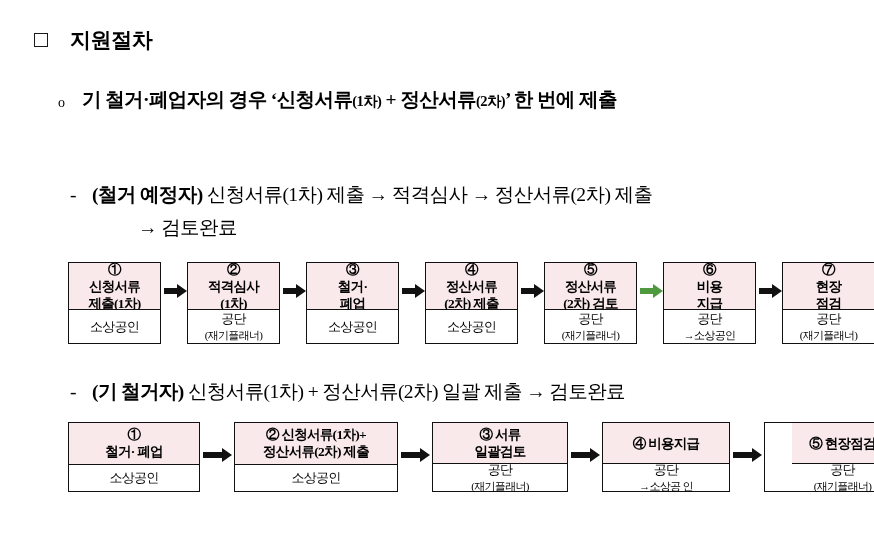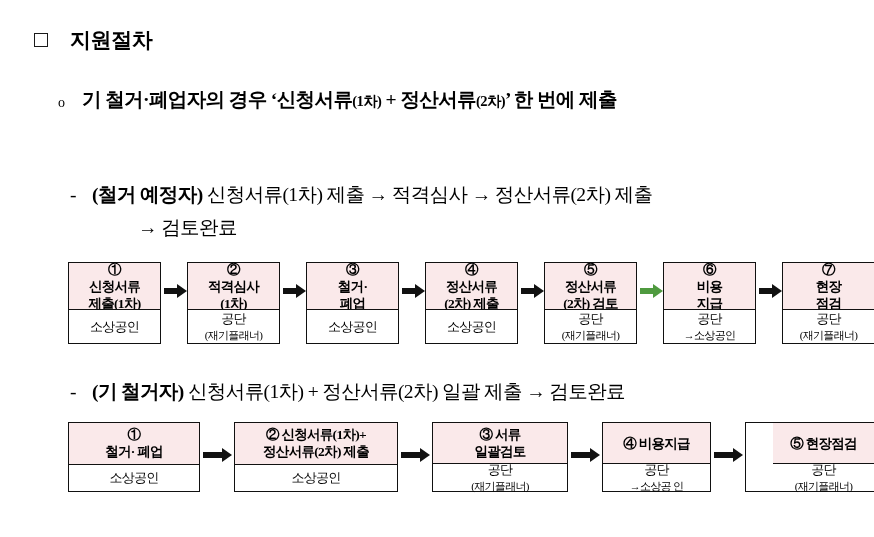--- a/index.html
+++ b/index.html
@@ -145,21 +145,21 @@
   #flow1 .top { height: 46px; }
   #flow1 .bot { height: 34px; }
 
   
   #flow2 .node { height: 70px; }
   #flow2 .top { height: 42px; }
   #flow2 .bot { height: 28px; }
   #flow2 .n1 { width: 132px; }
   #flow2 .n2 { width: 164px; }
   #flow2 .n3 { width: 136px; }
-  #flow2 .n4 { width: 109px; }
+  #flow2 .n4 { width: 128px; }
   #flow2 .n5 { width: 130px; padding-left: 27px; }
 
   .arrow {
     align-self: flex-start;
     margin-top: 22px;
     width: 26px;
     height: 14px;
     position: relative;
     flex: 0 0 auto;
   }

